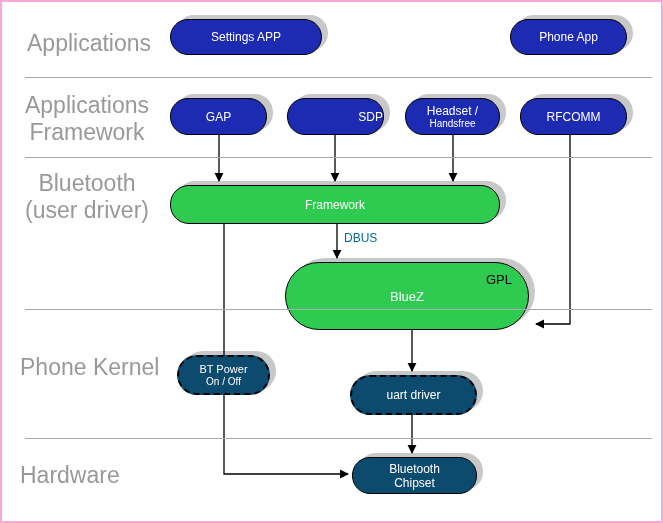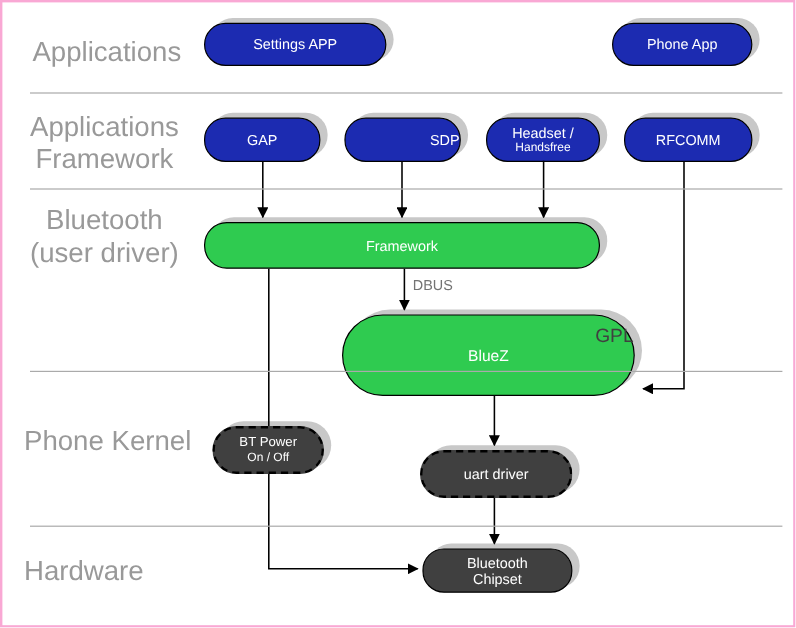--- a/index.html
+++ b/index.html
@@ -17,32 +17,32 @@
     position:absolute;left:23px;width:627px;height:0;
     border-top:1px solid #aaaaaa;z-index:6;
   }
   .pill{
     position:absolute;box-sizing:border-box;display:flex;flex-direction:column;
     align-items:center;justify-content:center;color:#fff;text-align:center;
     border:1.5px solid #000;box-shadow:6px -4px 0 #c8c8c8;z-index:3;
   }
   .pill.blue{background:#1c2bb1;}
   .pill.green{background:#2fcb50;}
-  .pill.red{background:#404040;}
+  .pill.red{background:#0c4a6e;}
   .pill.dashed{border:2px dashed #000;}
   .pill .l1{font-size:12px;line-height:14px;}
   .pill .l2{font-size:10px;line-height:12px;}
   .pill .single{font-size:12px;}
   .pill .single-lg{font-size:13px;}
   .badge{
-    position:absolute;top:9px;right:0;color:#404040;font-size:16px;z-index:4;
+    position:absolute;top:9px;right:16px;color:#000000;font-size:13px;z-index:4;
   }
   #connectors{position:absolute;left:0;top:0;z-index:5;}
   .edge-label{
-    position:absolute;left:342px;top:229px;color:#737373;font-size:12px;z-index:5;
+    position:absolute;left:342px;top:229px;color:#0369a1;font-size:12px;z-index:5;
   }
 </style>
 </head>
 <body>
 
 <div id="canvas">
 
   <div class="layer-label" style="left:25px;top:28px;">Applications</div>
 
   <div class="layer-label center" style="left:10px;top:90px;width:150px;">

